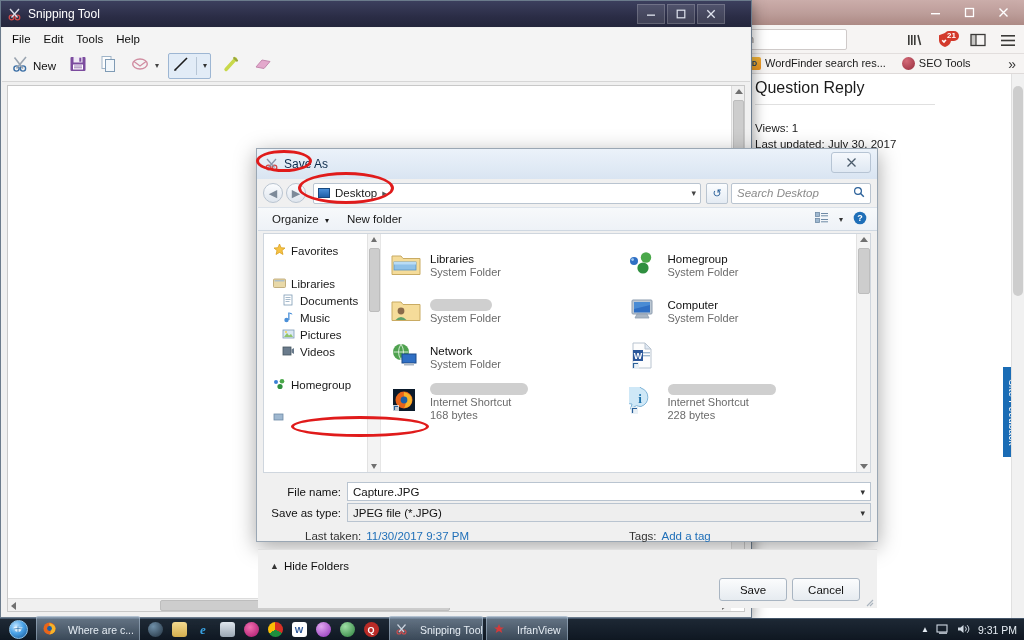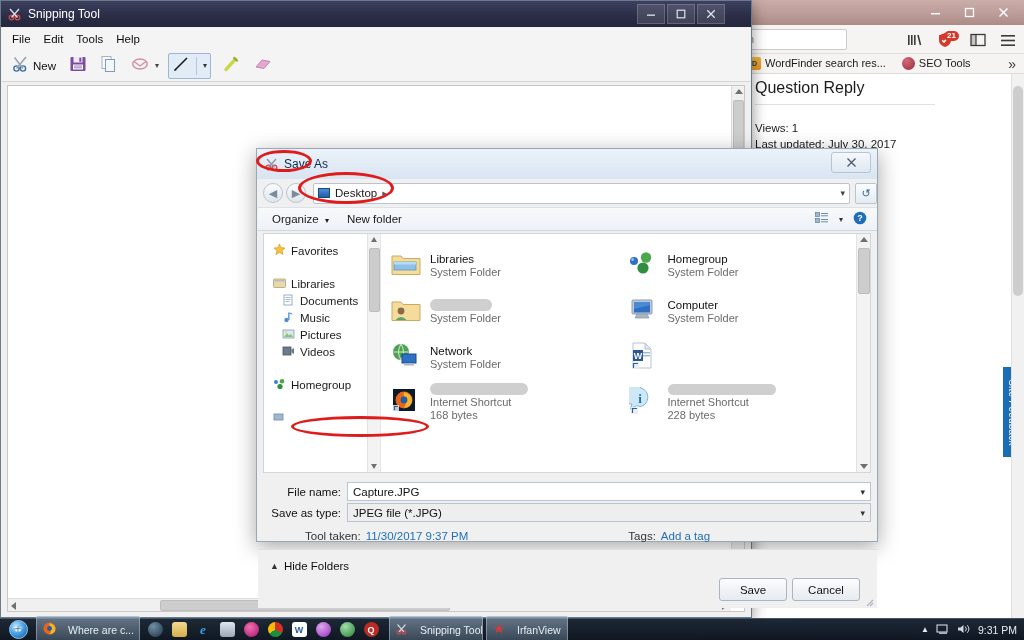--- a/index.html
+++ b/index.html
@@ -618,20 +618,29 @@
     <div id="sa-navbar">
       <div class="nav-circ">◀</div>
       <div class="nav-circ">▶</div>
       <div id="sa-crumb">
         <span style="display:inline-block;width:12px;height:10px;background:linear-gradient(180deg,#4a8fd8,#1e5fa8);border:1px solid #17487e;"></span>
         <span>Desktop</span>
         <span class="caret">▸</span>
         <span class="dd">▾</span>
       </div>
       <div id="sa-refresh">↺</div>
+      <div id="sa-search">
+        <span>Search Desktop</span>
+        <span class="mag">
+          <svg width="12" height="12" viewBox="0 0 12 12">
+              <circle cx="5" cy="5" r="3.4" fill="none" stroke="#2a6099" stroke-width="1.2"></circle>
+              <path d="M7.6 7.6 L10.8 10.8" stroke="#2a6099" stroke-width="1.4"></path>
+            </svg>
+        </span>
+      </div>
     </div>
 
     <div id="sa-cmdbar">
       <span>
         <span>Organize</span>
         <span style="font-size:8px;margin-left:3px;">▾</span>
       </span>
       <span>New folder</span>
       <span class="right-grp">
         <span>
@@ -892,21 +901,21 @@
 
     <div id="sa-ftype-row">
       <span class="fld-label">Save as type:</span>
       <span class="fld-input combo">
         <span>JPEG file (*.JPG)</span>
         <span class="dd">▾</span>
       </span>
     </div>
 
     <div id="sa-meta">
-      <span class="lbl" style="margin-left:42px;">Tool taken:</span>
+      <span class="lbl" style="margin-left:42px;">Last taken:</span>
       <span class="val">11/30/2017 9:37 PM</span>
       <span class="tags">Tags:</span>
       <span class="taglink">Add a tag</span>
     </div>
 
     <div id="sa-bottom">
       <div id="hide-folders">
         <span style="font-size:9px;color:#333;">▲</span>
         <span>Hide Folders</span>
       </div>

